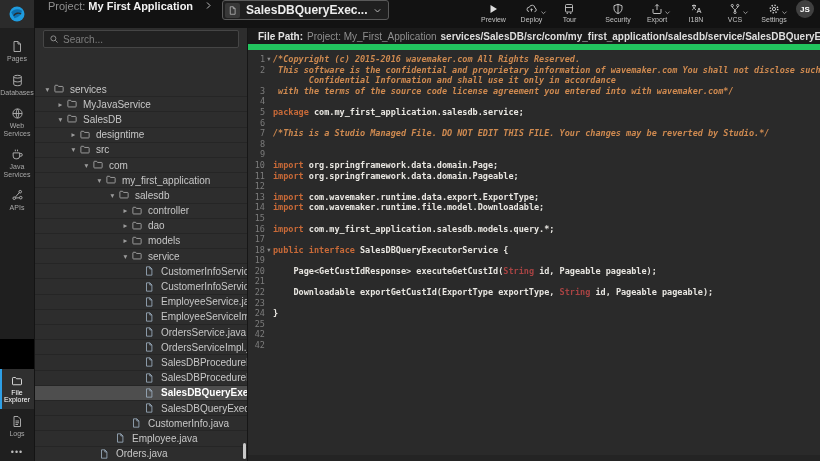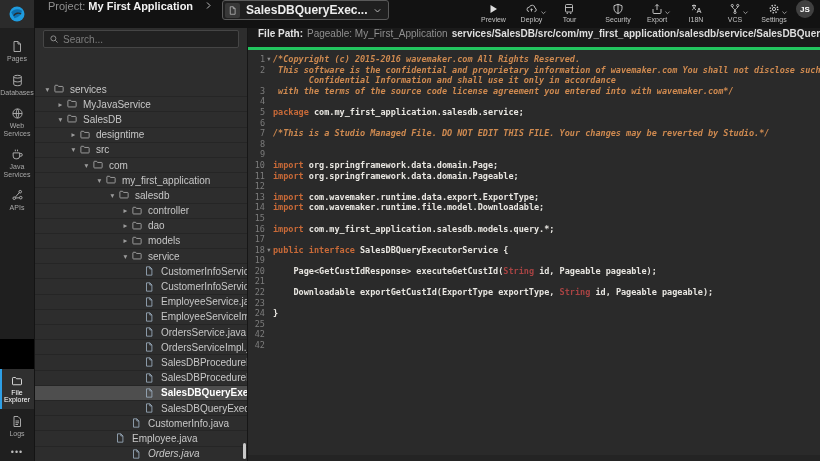--- a/index.html
+++ b/index.html
@@ -49,21 +49,21 @@
   .trow{display:flex;align-items:center;height:15.2px;border-bottom:1px solid #252525;white-space:nowrap;overflow:hidden;cursor:pointer;flex:none;}
   .trow.selected{background:#4e4e4e;}
   .trow.selected .tlabel{color:#fff;font-weight:bold;}
   .tarrow{width:11px;flex:none;text-align:center;color:#9c9c9c;font-size:7.5px;font-family:"DejaVu Sans",sans-serif;}
   .ticon{width:12px;height:12px;flex:none;}
   .tlabel{font-size:10px;color:#c7c7c7;margin-left:5px;}
   .tree-thumb{position:absolute;right:1px;bottom:2px;width:3px;height:16px;background:#c9c9c9;border-radius:2px;z-index:3;}
 
   
   .editor{position:absolute;top:28px;left:248px;right:0;bottom:0;background:#2a2a2a;}
-  .pathbar{height:22px;background:#1a1a1a;border-bottom:3px solid #22c55e;display:flex;padding:0 8px 0 10px;font-size:10px;white-space:nowrap;overflow:hidden;}
+  .pathbar{height:22px;background:#1a1a1a;border-bottom:6px solid #22c55e;display:flex;align-items:center;padding:0 8px 0 10px;font-size:10px;white-space:nowrap;overflow:hidden;}
   .pathbar .pl1{color:#e3e3e3;font-weight:bold;}
   .pathbar .pp{color:#8f8f8f;margin:0 4px;}
   .pathbar .pv{color:#dedede;font-weight:bold;}
   .codearea{position:absolute;top:22px;left:0;right:0;bottom:0;overflow:hidden;padding:4px 0 0 3px;}
   .cl{display:flex;height:10.6px;line-height:10.6px;font-family:"DejaVu Sans Mono",monospace;font-size:8.5px;font-weight:bold;white-space:pre;}
   .ln{width:14px;flex:none;text-align:right;color:#7c7c7c;font-weight:normal;}
   .fold{width:8px;flex:none;text-align:center;color:#8d8d8d;font-size:6.5px;font-family:"DejaVu Sans",sans-serif;}
   .codetxt{flex:1;overflow:hidden;}
   .cm{color:#cf8a50;font-style:italic;}
   .kw{color:#c96a38;}
@@ -514,38 +514,38 @@
       <div class="trow" style="padding-left: 69px;">
         <span class="tarrow"></span>
         <span class="ticon">
           <svg width="10" height="12" viewBox="0 0 24 24" fill="none" stroke="#9db0c0" stroke-width="2">
             <path d="M6 2h8l5 5v15H6z"></path>
             <path d="M14 2v5h5"></path>
           </svg>
         </span>
         <span class="tlabel">Employee.java</span>
       </div>
-      <div class="trow" style="padding-left: 85px; font-style: italic;">
+      <div class="trow" style="padding-left: 53px;">
         <span class="tarrow"></span>
         <span class="ticon">
           <svg width="10" height="12" viewBox="0 0 24 24" fill="none" stroke="#9db0c0" stroke-width="2">
             <path d="M6 2h8l5 5v15H6z"></path>
             <path d="M14 2v5h5"></path>
           </svg>
         </span>
         <span class="tlabel">Orders.java</span>
       </div>
     </div>
   <div class="tree-thumb"></div>
 </div>
 
 <div class="editor">
   <div class="pathbar">
     <span class="pl1">File Path:</span>
-    <span class="pp">Pageable: My_First_Application</span>
+    <span class="pp">Project: My_First_Application</span>
     <span class="pv">services/SalesDB/src/com/my_first_application/salesdb/service/SalesDBQueryExecutorService.java</span>
 
   </div>
   <div class="codearea" id="code-area">
       <div class="cl"><span class="ln">1</span><span class="fold">▾</span><span class="codetxt"><span class="cm">/*Copyright (c) 2015-2016 wavemaker.com All Rights Reserved.</span></span></div>
       <div class="cl"><span class="ln">2</span><span class="fold"></span><span class="codetxt"><span class="cm"> This software is the confidential and proprietary information of wavemaker.com You shall not disclose such</span></span></div>
       <div class="cl"><span class="ln"></span><span class="fold"></span><span class="codetxt"><span class="cm">       Confidential Information and shall use it only in accordance</span></span></div>
       <div class="cl"><span class="ln">3</span><span class="fold"></span><span class="codetxt"><span class="cm"> with the terms of the source code license agreement you entered into with wavemaker.com*/</span></span></div>
       <div class="cl"><span class="ln">4</span><span class="fold"></span><span class="codetxt"></span></div>
       <div class="cl"><span class="ln">5</span><span class="fold"></span><span class="codetxt"><span class="kw">package </span><span class="pl">com.my_first_application.salesdb.service;</span></span></div>

